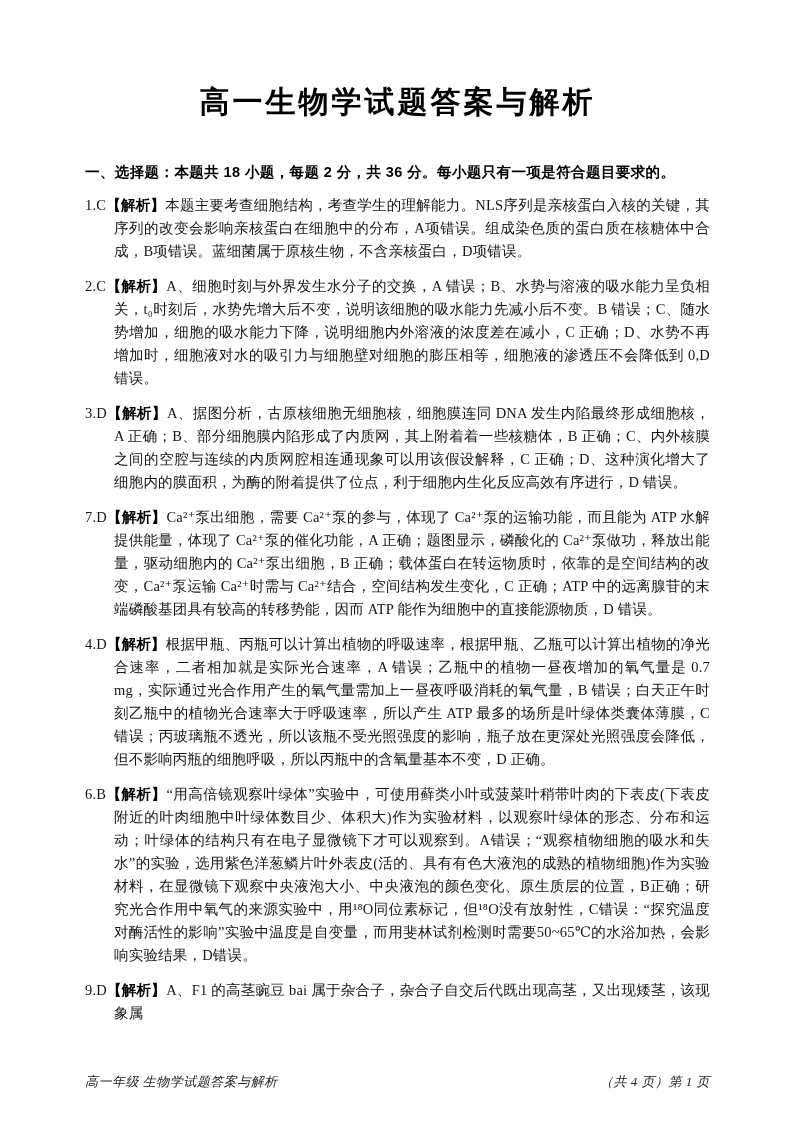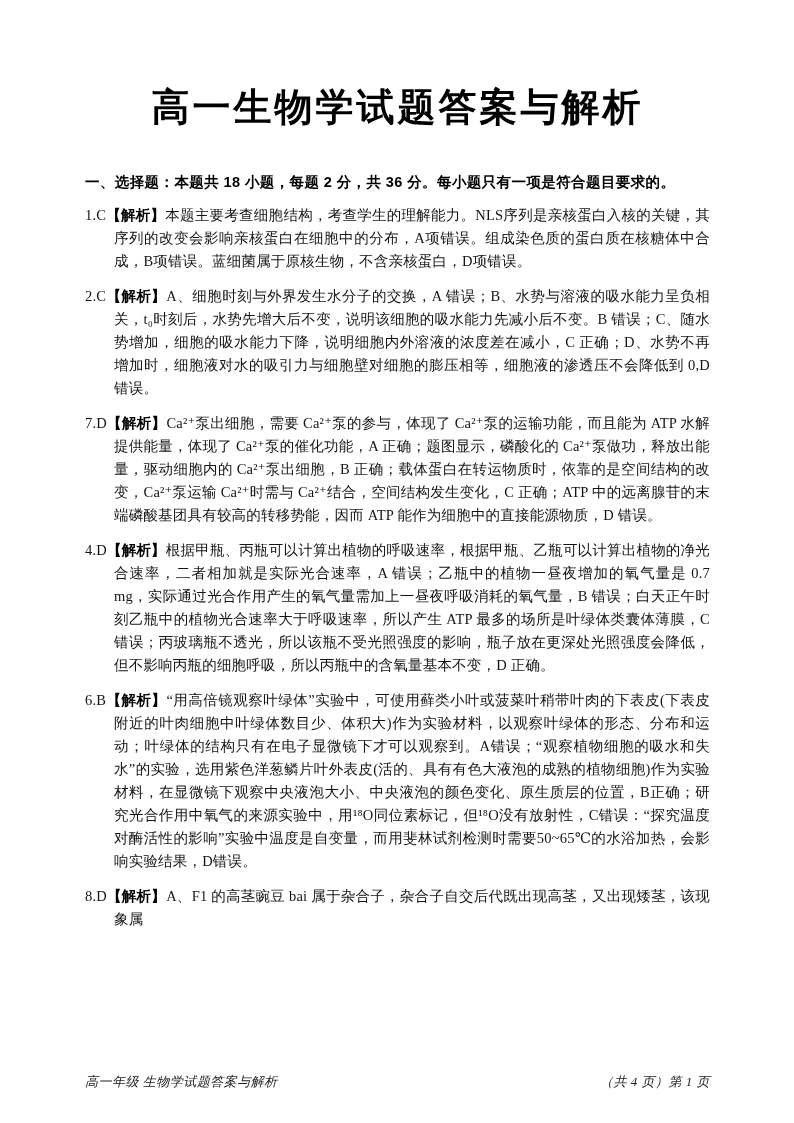--- a/index.html
+++ b/index.html
@@ -16,21 +16,21 @@
     left: 0; top: 0; right: 0; bottom: 0;
     background: #ffffff;
     padding: 82px 84px 0 85px;
     box-sizing: border-box;
   }
   .doc-title {
     margin: 0 0 40px 0;
     text-align: center;
     font-family: Liberation Mono, monospace;
     font-weight: 900;
-    font-size: 38px;
+    font-size: 30px;
     letter-spacing: 3px;
     color: #000000;
   }
   .section-heading {
     margin: 0 0 9px 0;
     font-family: "Liberation Sans", "DejaVu Sans", sans-serif;
     font-weight: 700;
     font-size: 14.5px;
     letter-spacing: 0.4px;
     color: #000000;
@@ -70,28 +70,29 @@
 <div class="page">
 
   <h1 class="doc-title">高一生物学试题答案与解析</h1>
 
   <p class="section-heading">一、选择题：本题共 18 小题，每题 2 分，共 36 分。每小题只有一项是符合题目要求的。</p>
 
   <p class="item"><span class="num">1.C</span><span class="tag">【解析】</span><span class="txt">本题主要考查细胞结构，考查学生的理解能力。NLS序列是亲核蛋白入核的关键，其序列的改变会影响亲核蛋白在细胞中的分布，A项错误。组成染色质的蛋白质在核糖体中合成，B项错误。蓝细菌属于原核生物，不含亲核蛋白，D项错误。</span></p>
 
   <p class="item"><span class="num">2.C</span><span class="tag">【解析】</span><span class="txt">A、细胞时刻与外界发生水分子的交换，A 错误；B、水势与溶液的吸水能力呈负相关，t₀时刻后，水势先增大后不变，说明该细胞的吸水能力先减小后不变。B 错误；C、随水势增加，细胞的吸水能力下降，说明细胞内外溶液的浓度差在减小，C 正确；D、水势不再增加时，细胞液对水的吸引力与细胞壁对细胞的膨压相等，细胞液的渗透压不会降低到 0,D 错误。</span></p>
 
+  <p class="item"><span class="num">3.D</span><span class="tag">【解析】</span><span class="txt">A、据图分析，古原核细胞无细胞核，细胞膜连同 DNA 发生内陷最终形成细胞核，A 正确；B、部分细胞膜内陷形成了内质网，其上附着着一些核糖体，B 正确；C、内外核膜之间的空腔与连续的内质网腔相连通现象可以用该假设解释，C 正确；D、这种演化增大了细胞内的膜面积，为酶的附着提供了位点，利于细胞内生化反应高效有序进行，D 错误。</span></p>
 
   <p class="item"><span class="num">7.D</span><span class="tag">【解析】</span><span class="txt">Ca²⁺泵出细胞，需要 Ca²⁺泵的参与，体现了 Ca²⁺泵的运输功能，而且能为 ATP 水解提供能量，体现了 Ca²⁺泵的催化功能，A 正确；题图显示，磷酸化的 Ca²⁺泵做功，释放出能量，驱动细胞内的 Ca²⁺泵出细胞，B 正确；载体蛋白在转运物质时，依靠的是空间结构的改变，Ca²⁺泵运输 Ca²⁺时需与 Ca²⁺结合，空间结构发生变化，C 正确；ATP 中的远离腺苷的末端磷酸基团具有较高的转移势能，因而 ATP 能作为细胞中的直接能源物质，D 错误。</span></p>
 
   <p class="item"><span class="num">4.D</span><span class="tag">【解析】</span><span class="txt">根据甲瓶、丙瓶可以计算出植物的呼吸速率，根据甲瓶、乙瓶可以计算出植物的净光合速率，二者相加就是实际光合速率，A 错误；乙瓶中的植物一昼夜增加的氧气量是 0.7 mg，实际通过光合作用产生的氧气量需加上一昼夜呼吸消耗的氧气量，B 错误；白天正午时刻乙瓶中的植物光合速率大于呼吸速率，所以产生 ATP 最多的场所是叶绿体类囊体薄膜，C 错误；丙玻璃瓶不透光，所以该瓶不受光照强度的影响，瓶子放在更深处光照强度会降低，但不影响丙瓶的细胞呼吸，所以丙瓶中的含氧量基本不变，D 正确。</span></p>
 
   <p class="item"><span class="num">6.B</span><span class="tag">【解析】</span><span class="txt">“用高倍镜观察叶绿体”实验中，可使用藓类小叶或菠菜叶稍带叶肉的下表皮(下表皮附近的叶肉细胞中叶绿体数目少、体积大)作为实验材料，以观察叶绿体的形态、分布和运动；叶绿体的结构只有在电子显微镜下才可以观察到。A错误；“观察植物细胞的吸水和失水”的实验，选用紫色洋葱鳞片叶外表皮(活的、具有有色大液泡的成熟的植物细胞)作为实验材料，在显微镜下观察中央液泡大小、中央液泡的颜色变化、原生质层的位置，B正确；研究光合作用中氧气的来源实验中，用¹⁸O同位素标记，但¹⁸O没有放射性，C错误：“探究温度对酶活性的影响”实验中温度是自变量，而用斐林试剂检测时需要50~65℃的水浴加热，会影响实验结果，D错误。</span></p>
 
 
-  <p class="item"><span class="num">8.D</span><span class="tag">【解析】</span><span class="txt">A、F1 的高茎豌豆 bai 属于杂合子，杂合子自交后代既出现高茎，又出现矮茎，该现象属</span></p>
+  <p class="item"><span class="num">9.D</span><span class="tag">【解析】</span><span class="txt">A、F1 的高茎豌豆 bai 属于杂合子，杂合子自交后代既出现高茎，又出现矮茎，该现象属</span></p>
 
   <div class="footer">
     <span class="footer-left">高一年级 生物学试题答案与解析</span>
     <span class="footer-right">（共 4 页）第 1 页</span>
   </div>
 
 </div>
 
 </body></html>

